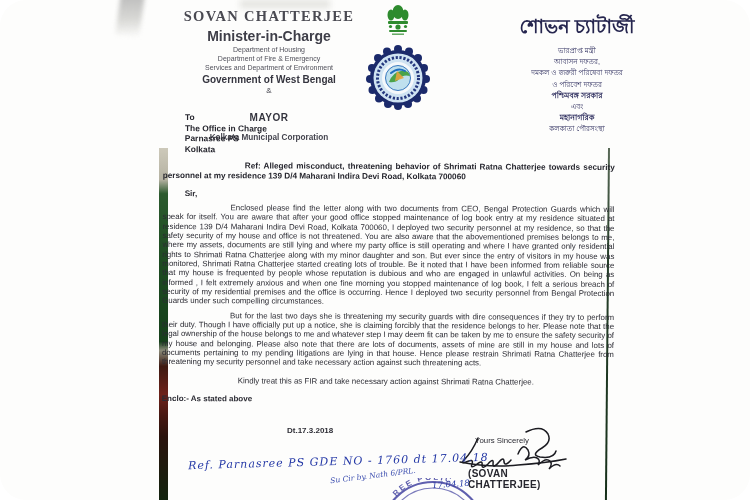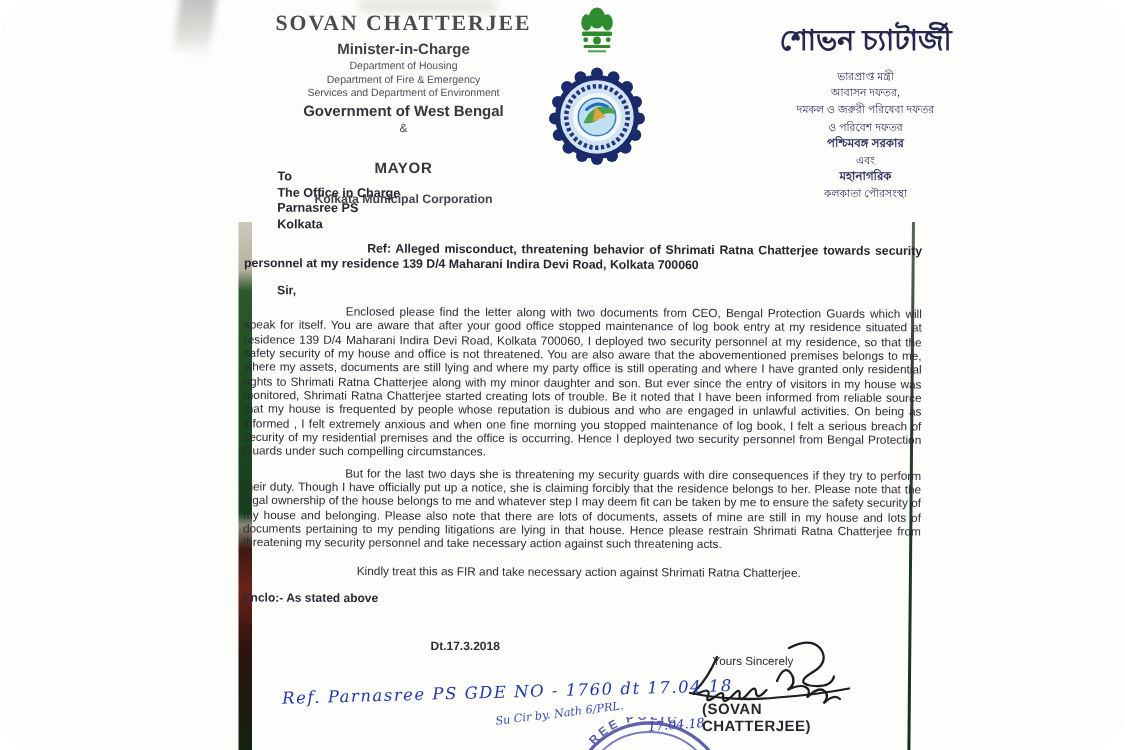--- a/index.html
+++ b/index.html
@@ -18,21 +18,21 @@
       #cdc9ba 0%, #b5b2a2 9%, #2c5a2e 13%, #1c4a20 34%, #16401b 55%,
       #8a8a78 57.5%, #3d1a12 62%, #6e221a 70%, #471812 76%, #2a130d 82%, #13240f 100%); }
   .fold-line { position:absolute; left:608px; top:148px; width:2px; height:352px;
     background:linear-gradient(180deg,#5a6a58 0%,#27402a 30%,#16301a 100%);
     transform:rotate(.5deg); transform-origin:top center; }
 
   
   .lh-left { position:absolute; left:163px; top:8px; width:212px; text-align:center; color:#44444d; }
   .lh-name { font-family:"Liberation Serif", serif; font-size:14.5px; letter-spacing:1.3px;
     color:#4a4a52; font-weight:600; }
-  .lh-title { font-size:10px; font-weight:bold; margin-top:3px; color:#3e3e48; }
+  .lh-title { font-size:14px; font-weight:bold; margin-top:3px; color:#3e3e48; }
   .lh-dept { font-size:7px; line-height:8.8px; margin-top:2px; color:#50505a; }
   .lh-govt { font-size:10px; font-weight:bold; margin-top:2px; color:#35353f; }
   .lh-amp { font-size:8px; margin-top:1px; }
   .lh-mayor { font-size:10px; font-weight:bold; letter-spacing:.5px; margin-top:17px; color:#35353f; }
   .lh-corp { font-size:8.2px; font-weight:bold; margin-top:10px; color:#45454f; }
 
   .lh-right { position:absolute; left:468px; top:12px; width:218px; text-align:center; color:#2e2e5e; }
   .bn-name { font-size:19px; font-weight:bold; color:#26264f; }
   .bn-line { font-size:7.2px; line-height:9.2px; margin-top:2px;text-align:center; }
   .bn-bold { font-weight:bold; font-size:7.8px; }

